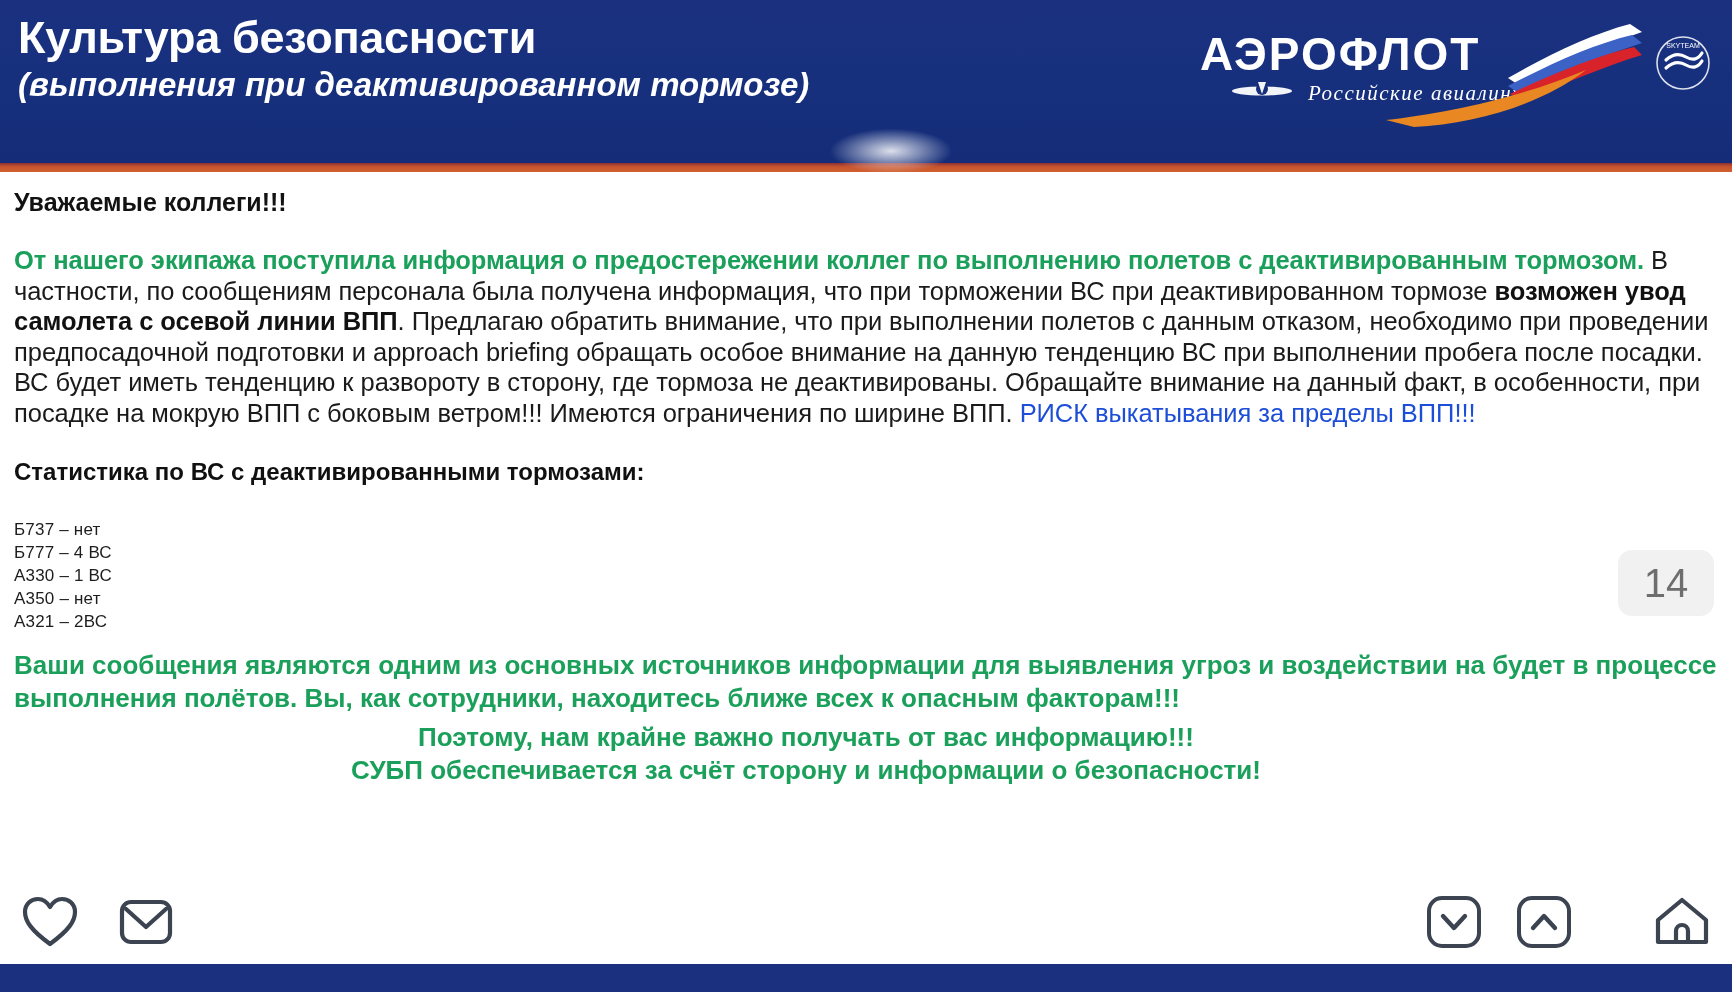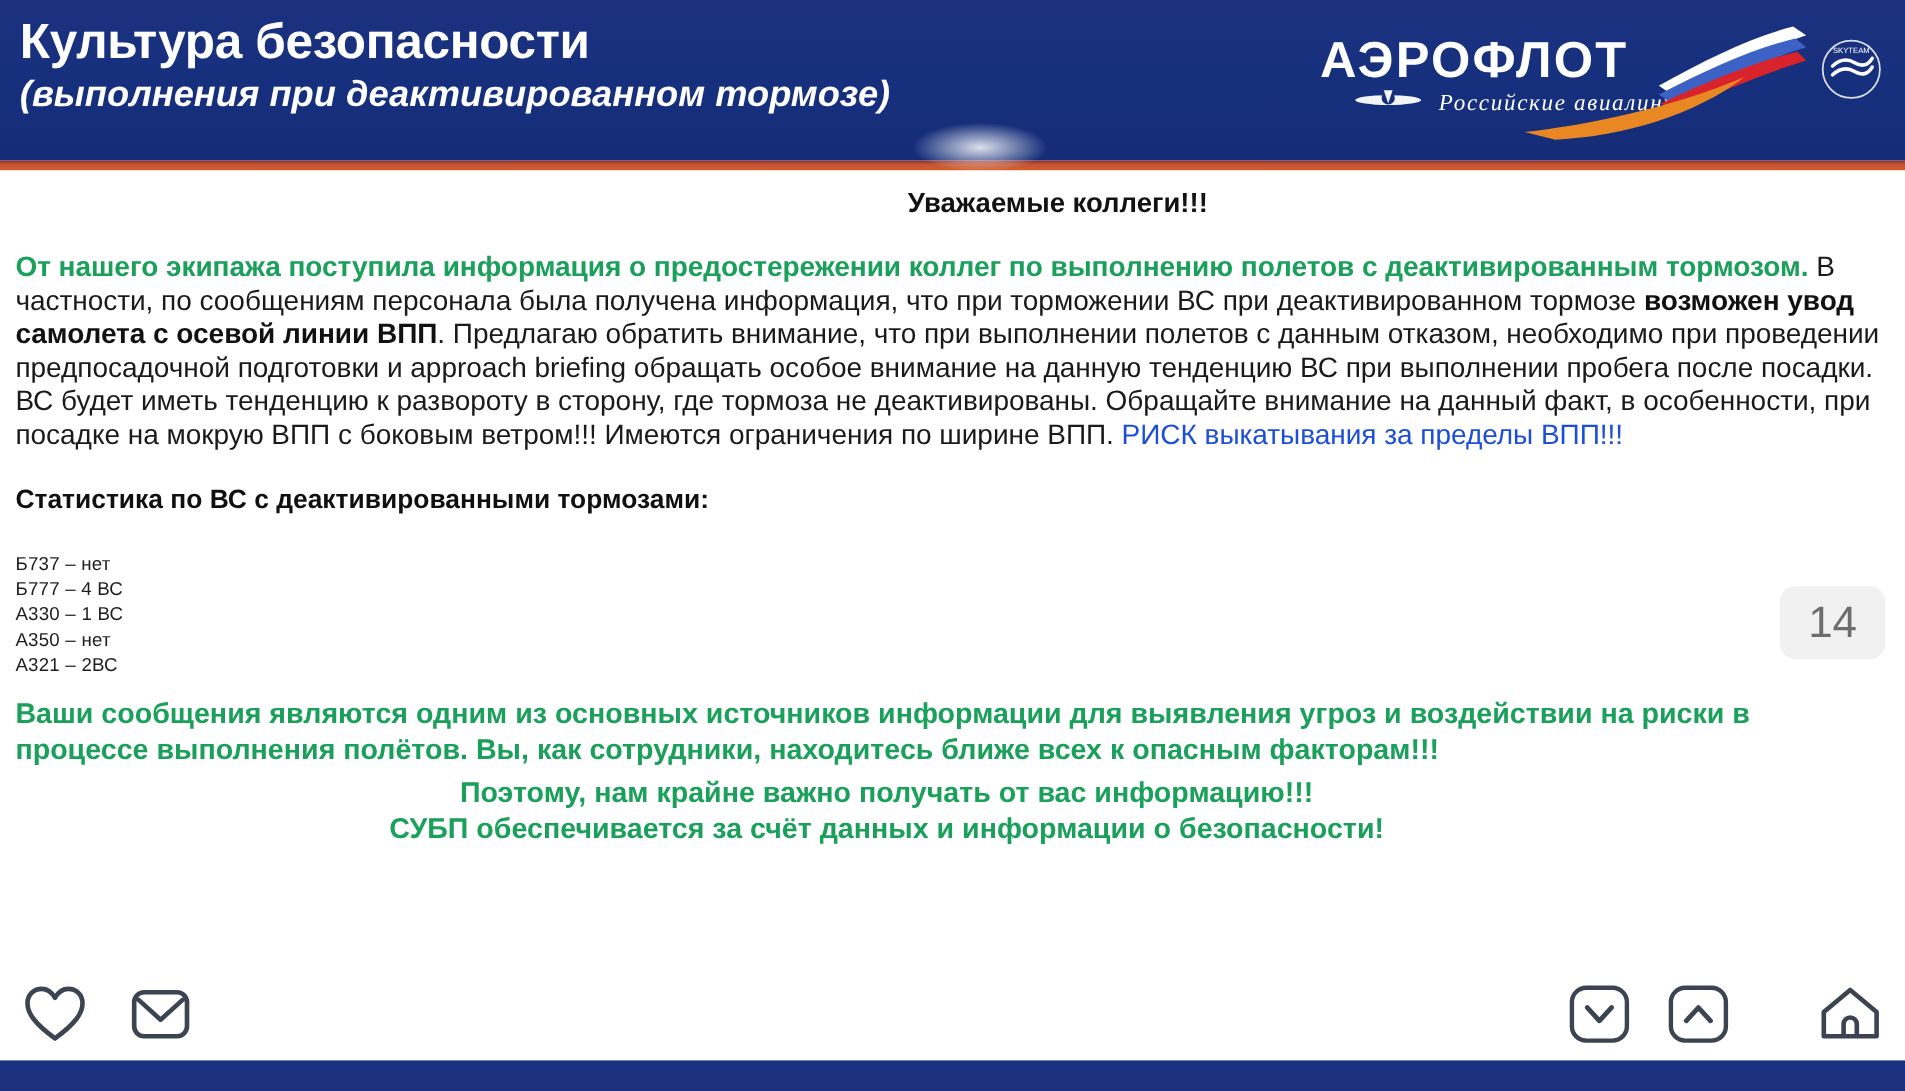--- a/index.html
+++ b/index.html
@@ -20,21 +20,21 @@
     position: absolute;
     inset: 0;
     background: #ffffff;
     display: flex;
     flex-direction: column;
   }
 
   
   #slide-header {
     position: relative;
-    height: 146px;
+    height: 163px;
     background: linear-gradient(180deg, #1b3180 0%, #17307e 45%, #152d78 100%);
     flex: 0 0 auto;
     overflow: hidden;
   }
   #header-titles {
     position: absolute;
     left: 18px;
     top: 14px;
     width: 1120px;
   }
@@ -86,21 +86,21 @@
   
   #slide-body {
     position: relative;
     flex: 1 1 auto;
     background: #ffffff;
     padding: 0 14px;
     box-sizing: border-box;
   }
 
   #greeting {
-    text-align: right;
+    text-align: left;
     font-size: 25px;
     font-weight: bold;
     color: #121212;
     margin-top: 16px;
     padding-right: 620px;
   }
 
   #intro-paragraph {
     margin-top: 28px;
     font-size: 25.5px;
@@ -258,25 +258,25 @@
     </div>
 
     <ul id="stats-list">
       <li>Б737 – нет</li>
       <li>Б777 – 4 ВС</li>
       <li>А330 – 1 ВС</li>
       <li>А350 –  нет</li>
       <li>А321 – 2ВС</li>
     </ul>
 
-    <div id="closing-block">Ваши сообщения являются одним из основных источников информации для выявления угроз и воздействии на риски в процессе выполнения полётов. Вы, как сотрудники, находитесь ближе всех к опасным факторам!!!</div>
+    <div id="closing-block">Ваши сообщения являются одним из основных источников информации для выявления угроз и воздействии на будет в процессе выполнения полётов. Вы, как сотрудники, находитесь ближе всех к опасным факторам!!!</div>
 
     <div id="closing-centered">
       <div>Поэтому, нам крайне важно получать от вас информацию!!!</div>
-      <div>СУБП обеспечивается за счёт данных и информации о безопасности!</div>
+      <div>СУБП обеспечивается за счёт сторону и информации о безопасности!</div>
     </div>
 
     <div id="page-badge">14</div>
   </div>
 
   <div id="bottom-toolbar">
     <div class="tb-left">
 
       <div class="tb-btn" title="like">
         <svg width="58" height="54" viewBox="0 0 58 54">

